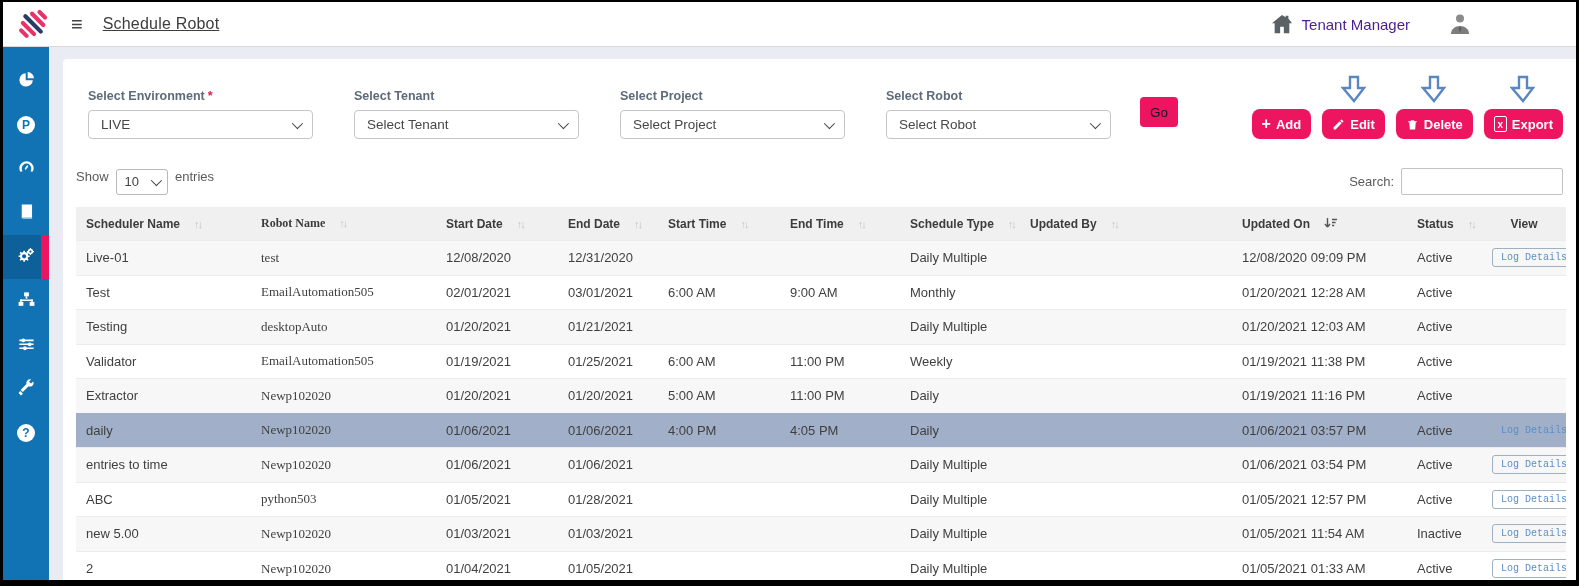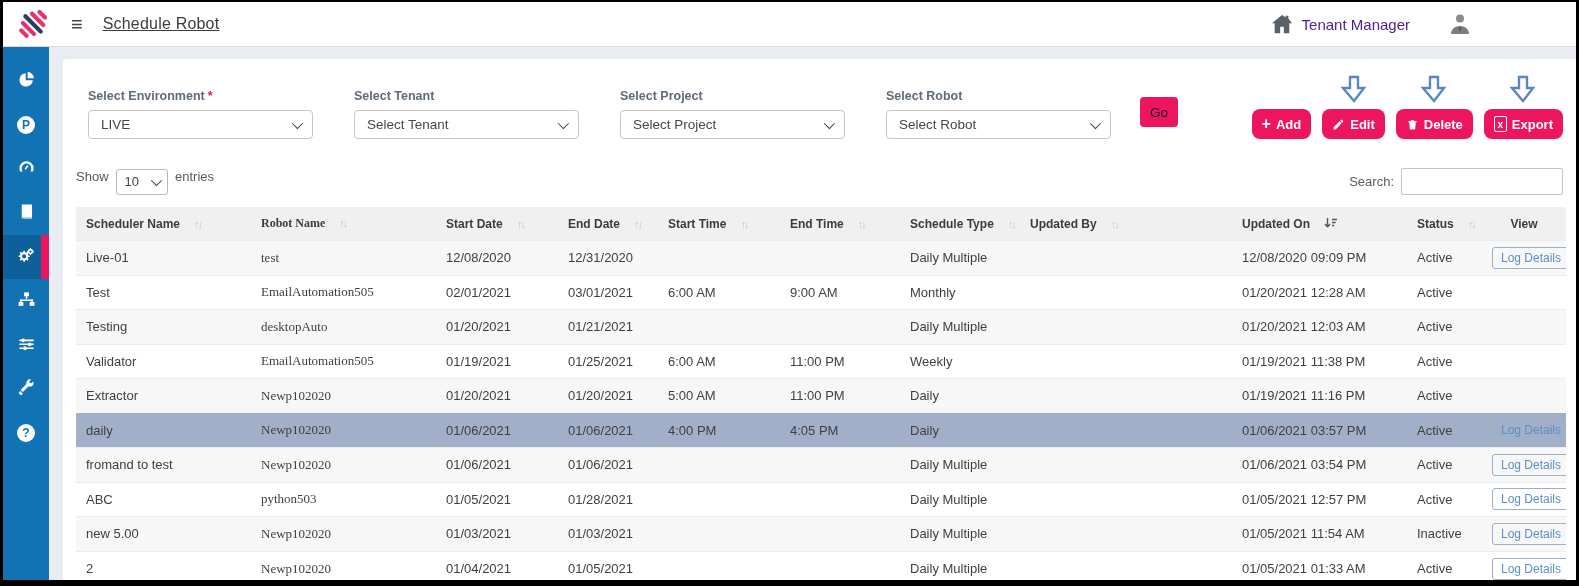--- a/index.html
+++ b/index.html
@@ -122,21 +122,21 @@
   .col-updated_on  { width:175px; }
   .col-status      { width:75px; }
   .col-view        { width:84px; text-align:center; }
 
   .sort-icon { color:#c5c5c5; font-size:11px; margin-left:14px; letter-spacing:-2px; }
   .sort-icon::before { content:"\2191\2193"; }
   .sort-desc-icon { margin-left:14px; vertical-align:-1px; }
 
   .log-btn {
     background:transparent; border:1px solid #9fb0bf; border-radius:3px; color:#5b8fc5;
-    font-size:12px; padding:3px 8px; cursor:pointer; font-family:Liberation Sans, sans-serif; white-space:nowrap;
+    font-size:10px; padding:3px 8px; cursor:pointer; font-family:Liberation Mono, monospace; white-space:nowrap;
   }
 </style>
 </head>
 <body>
 
 <div class="screen">
 
   <header class="topbar">
     <span class="logo">
       <svg viewBox="0 0 36 34">
@@ -442,21 +442,21 @@
                 <td class="col-end_date">01/06/2021</td>
                 <td class="col-start_time">4:00 PM</td>
                 <td class="col-end_time">4:05 PM</td>
                 <td class="col-schedule_type">Daily</td>
                 <td class="col-updated_by"></td>
                 <td class="col-updated_on">01/06/2021 03:57 PM</td>
                 <td class="col-status">Active</td>
                 <td class="col-view"><button class="log-btn">Log Details</button></td>
               </tr>
               <tr class="odd">
-                <td class="col-scheduler">fromand to test</td>
+                <td class="col-scheduler">entries to time</td>
                 <td class="col-robot">Newp102020</td>
                 <td class="col-start_date">01/06/2021</td>
                 <td class="col-end_date">01/06/2021</td>
                 <td class="col-start_time"></td>
                 <td class="col-end_time"></td>
                 <td class="col-schedule_type">Daily Multiple</td>
                 <td class="col-updated_by"></td>
                 <td class="col-updated_on">01/06/2021 03:54 PM</td>
                 <td class="col-status">Active</td>
                 <td class="col-view"><button class="log-btn">Log Details</button></td>

